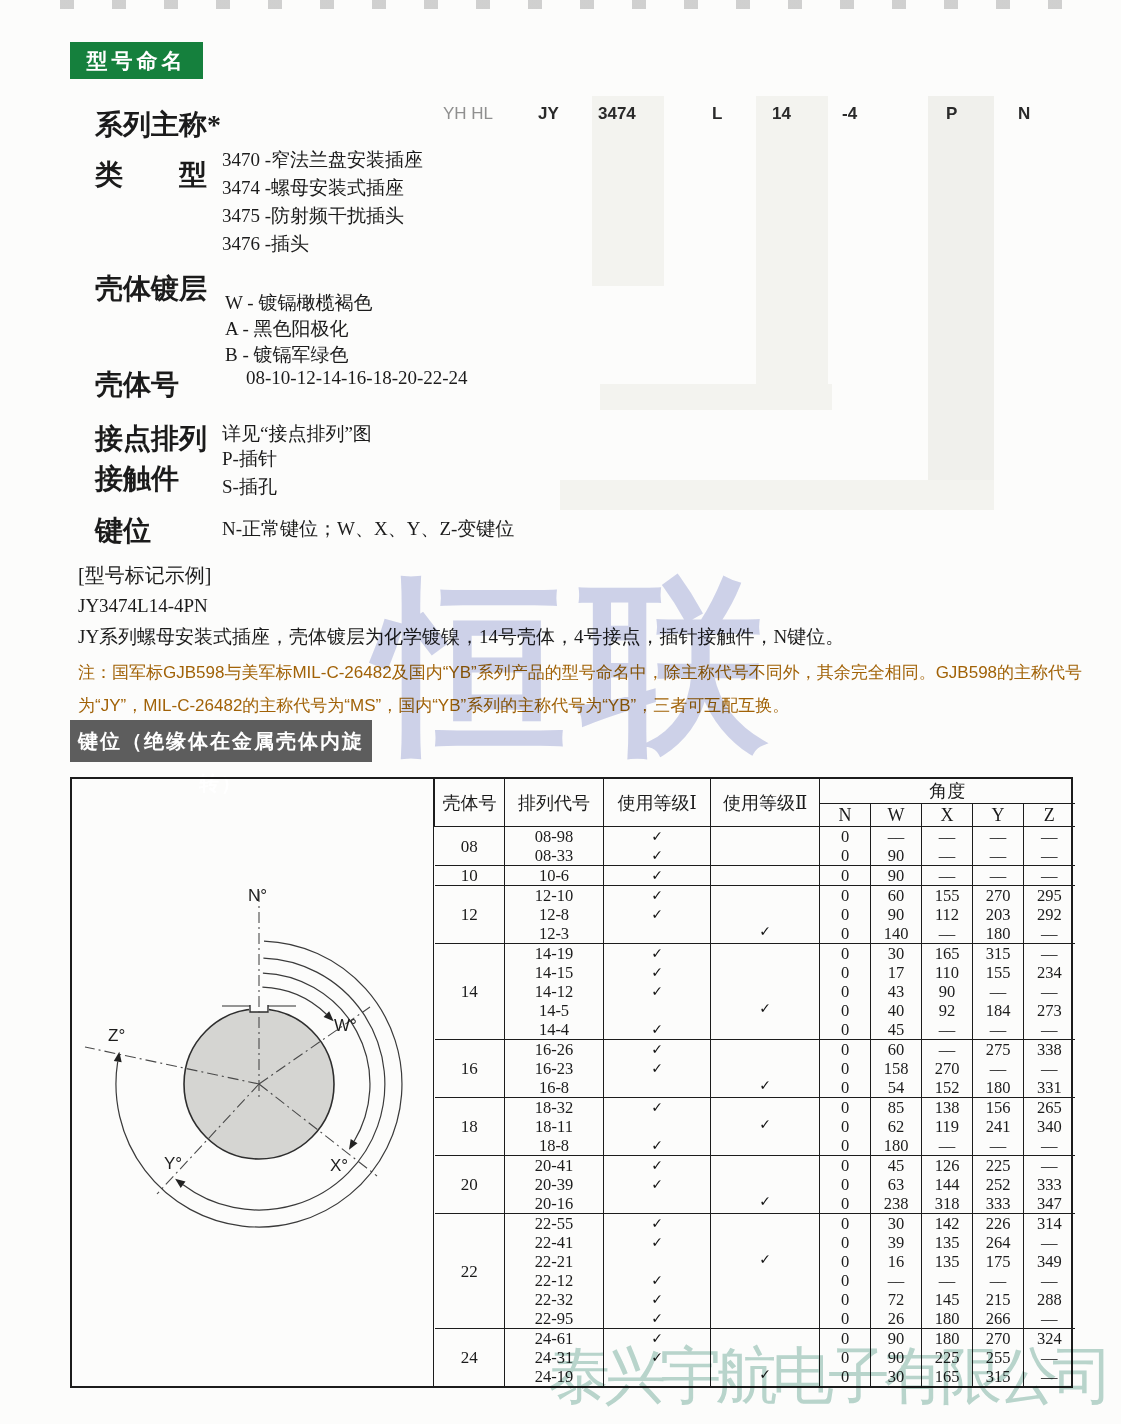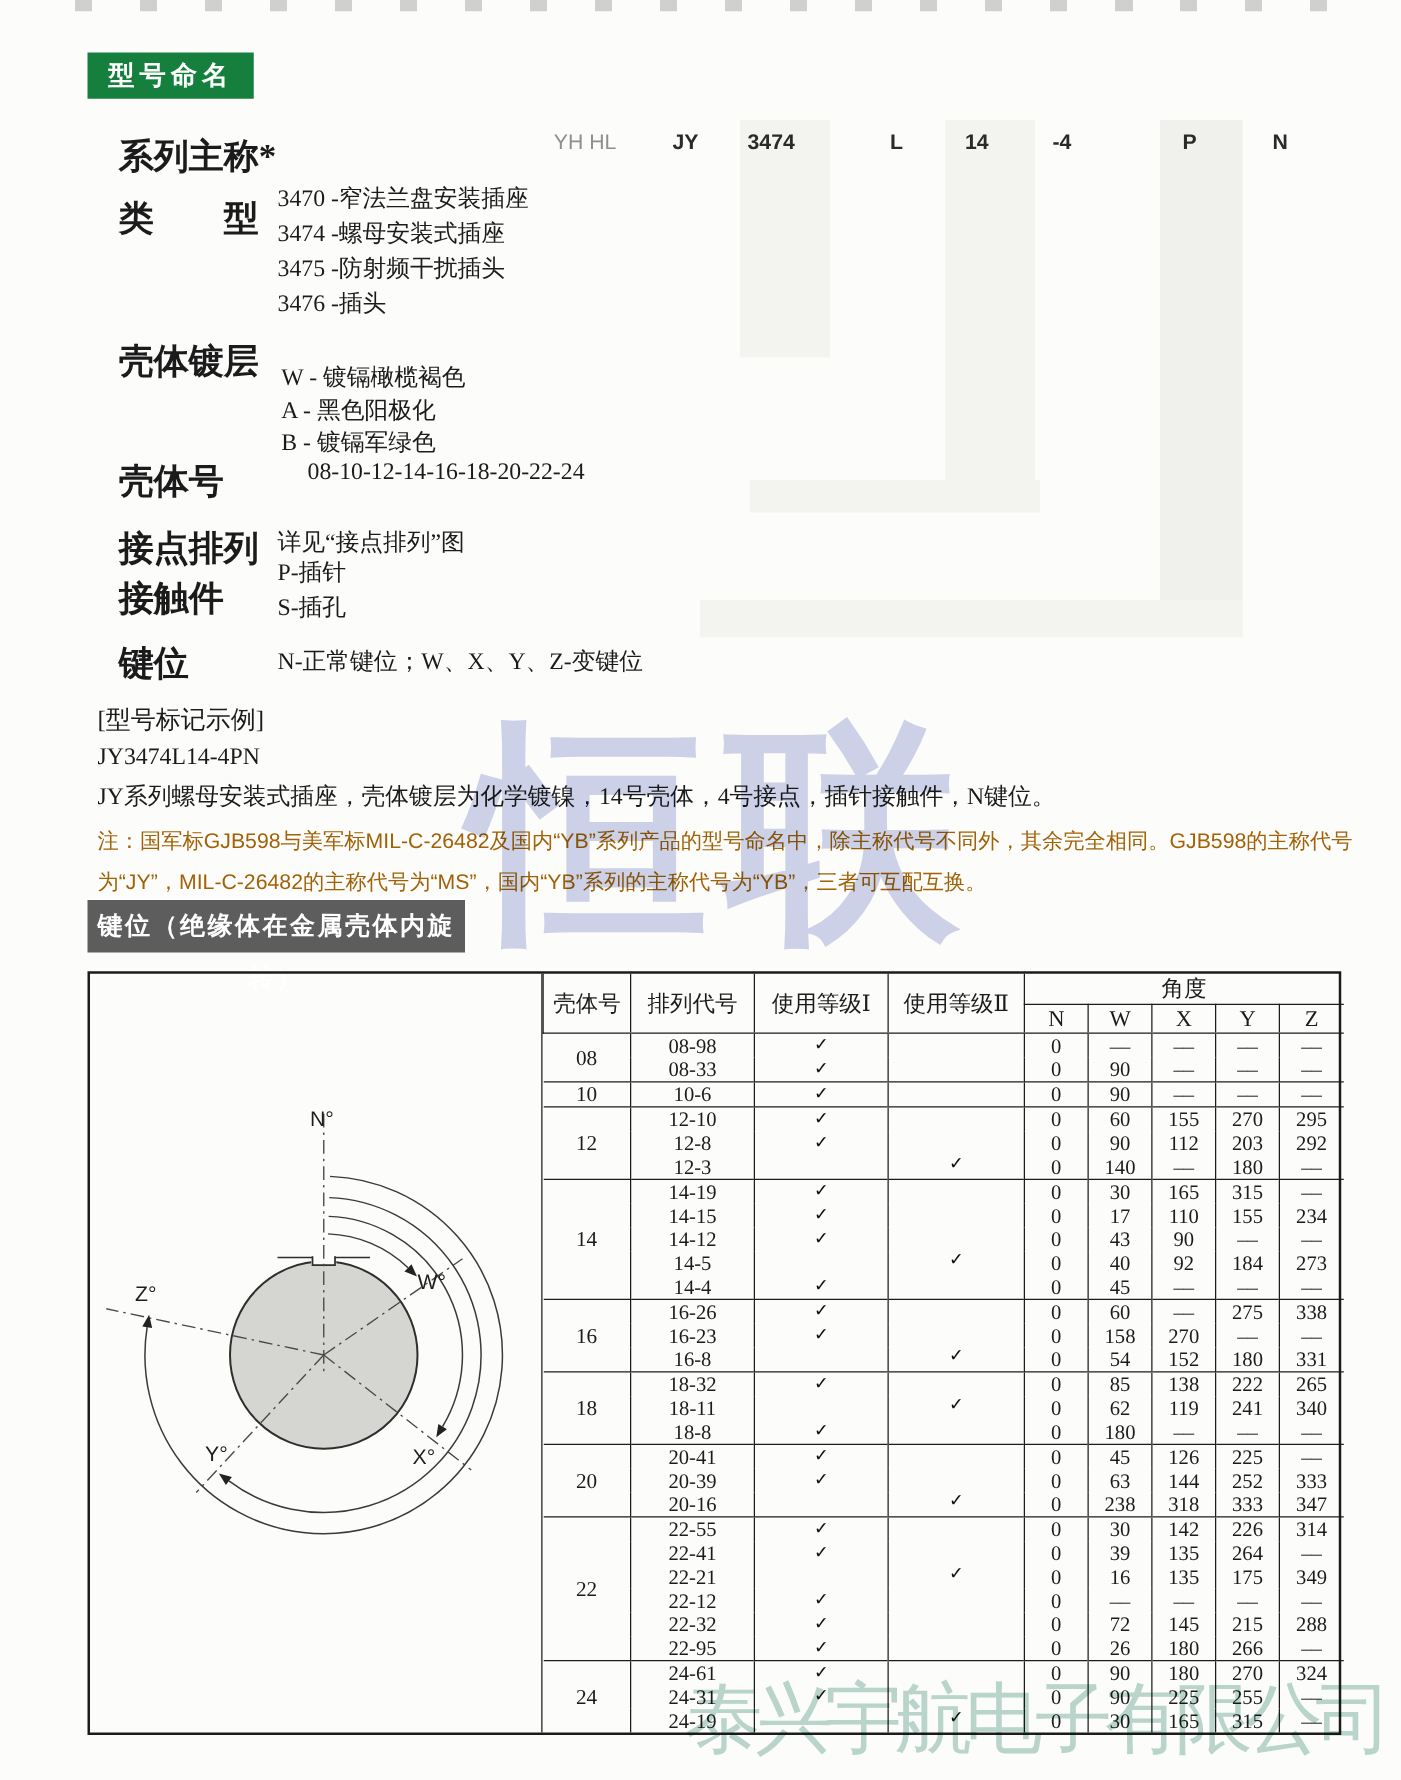--- a/index.html
+++ b/index.html
@@ -335,21 +335,21 @@
             <td>331</td>
           </tr>
           <tr class="group-start">
             <td rowspan="3" class="shell-cell">18</td>
             <td>18-32</td>
             <td class="chk">✓</td>
             <td class="chk chk2"></td>
             <td>0</td>
             <td>85</td>
             <td>138</td>
-            <td>222</td>
+            <td>156</td>
             <td>265</td>
           </tr>
           <tr>
             <td>18-11</td>
             <td class="chk"></td>
             <td class="chk chk2">✓</td>
             <td>0</td>
             <td>62</td>
             <td>119</td>
             <td>241</td>

